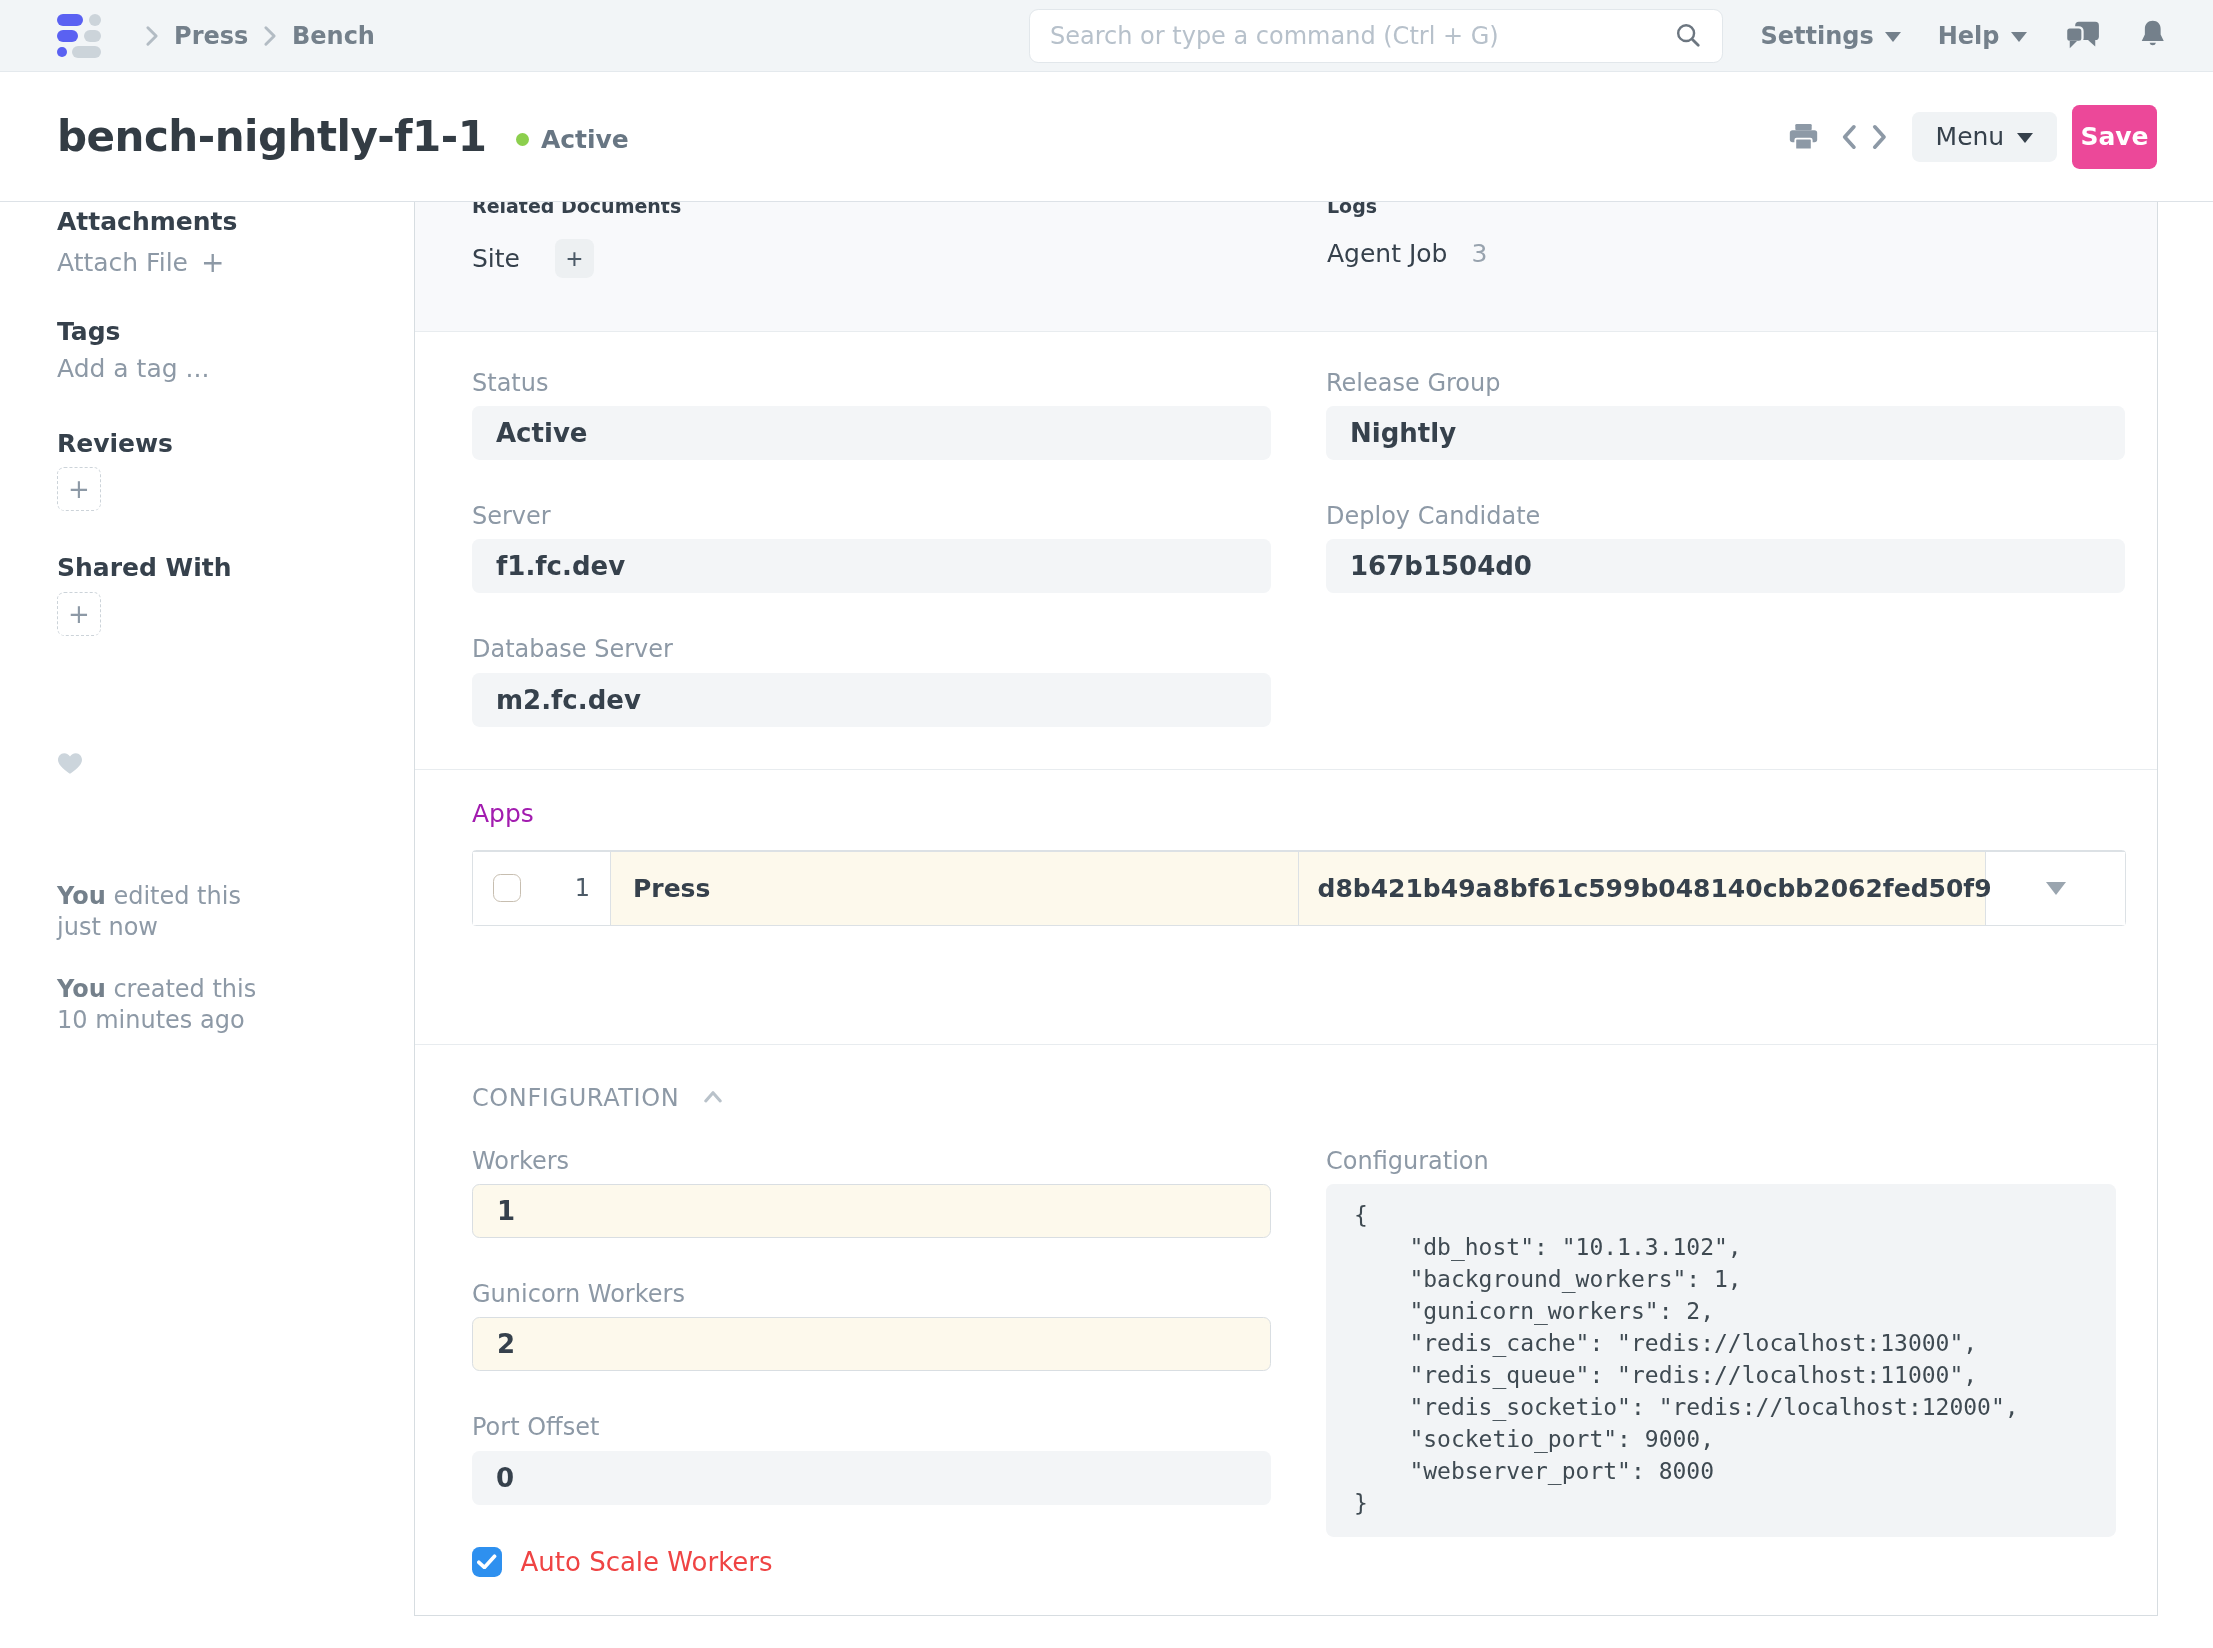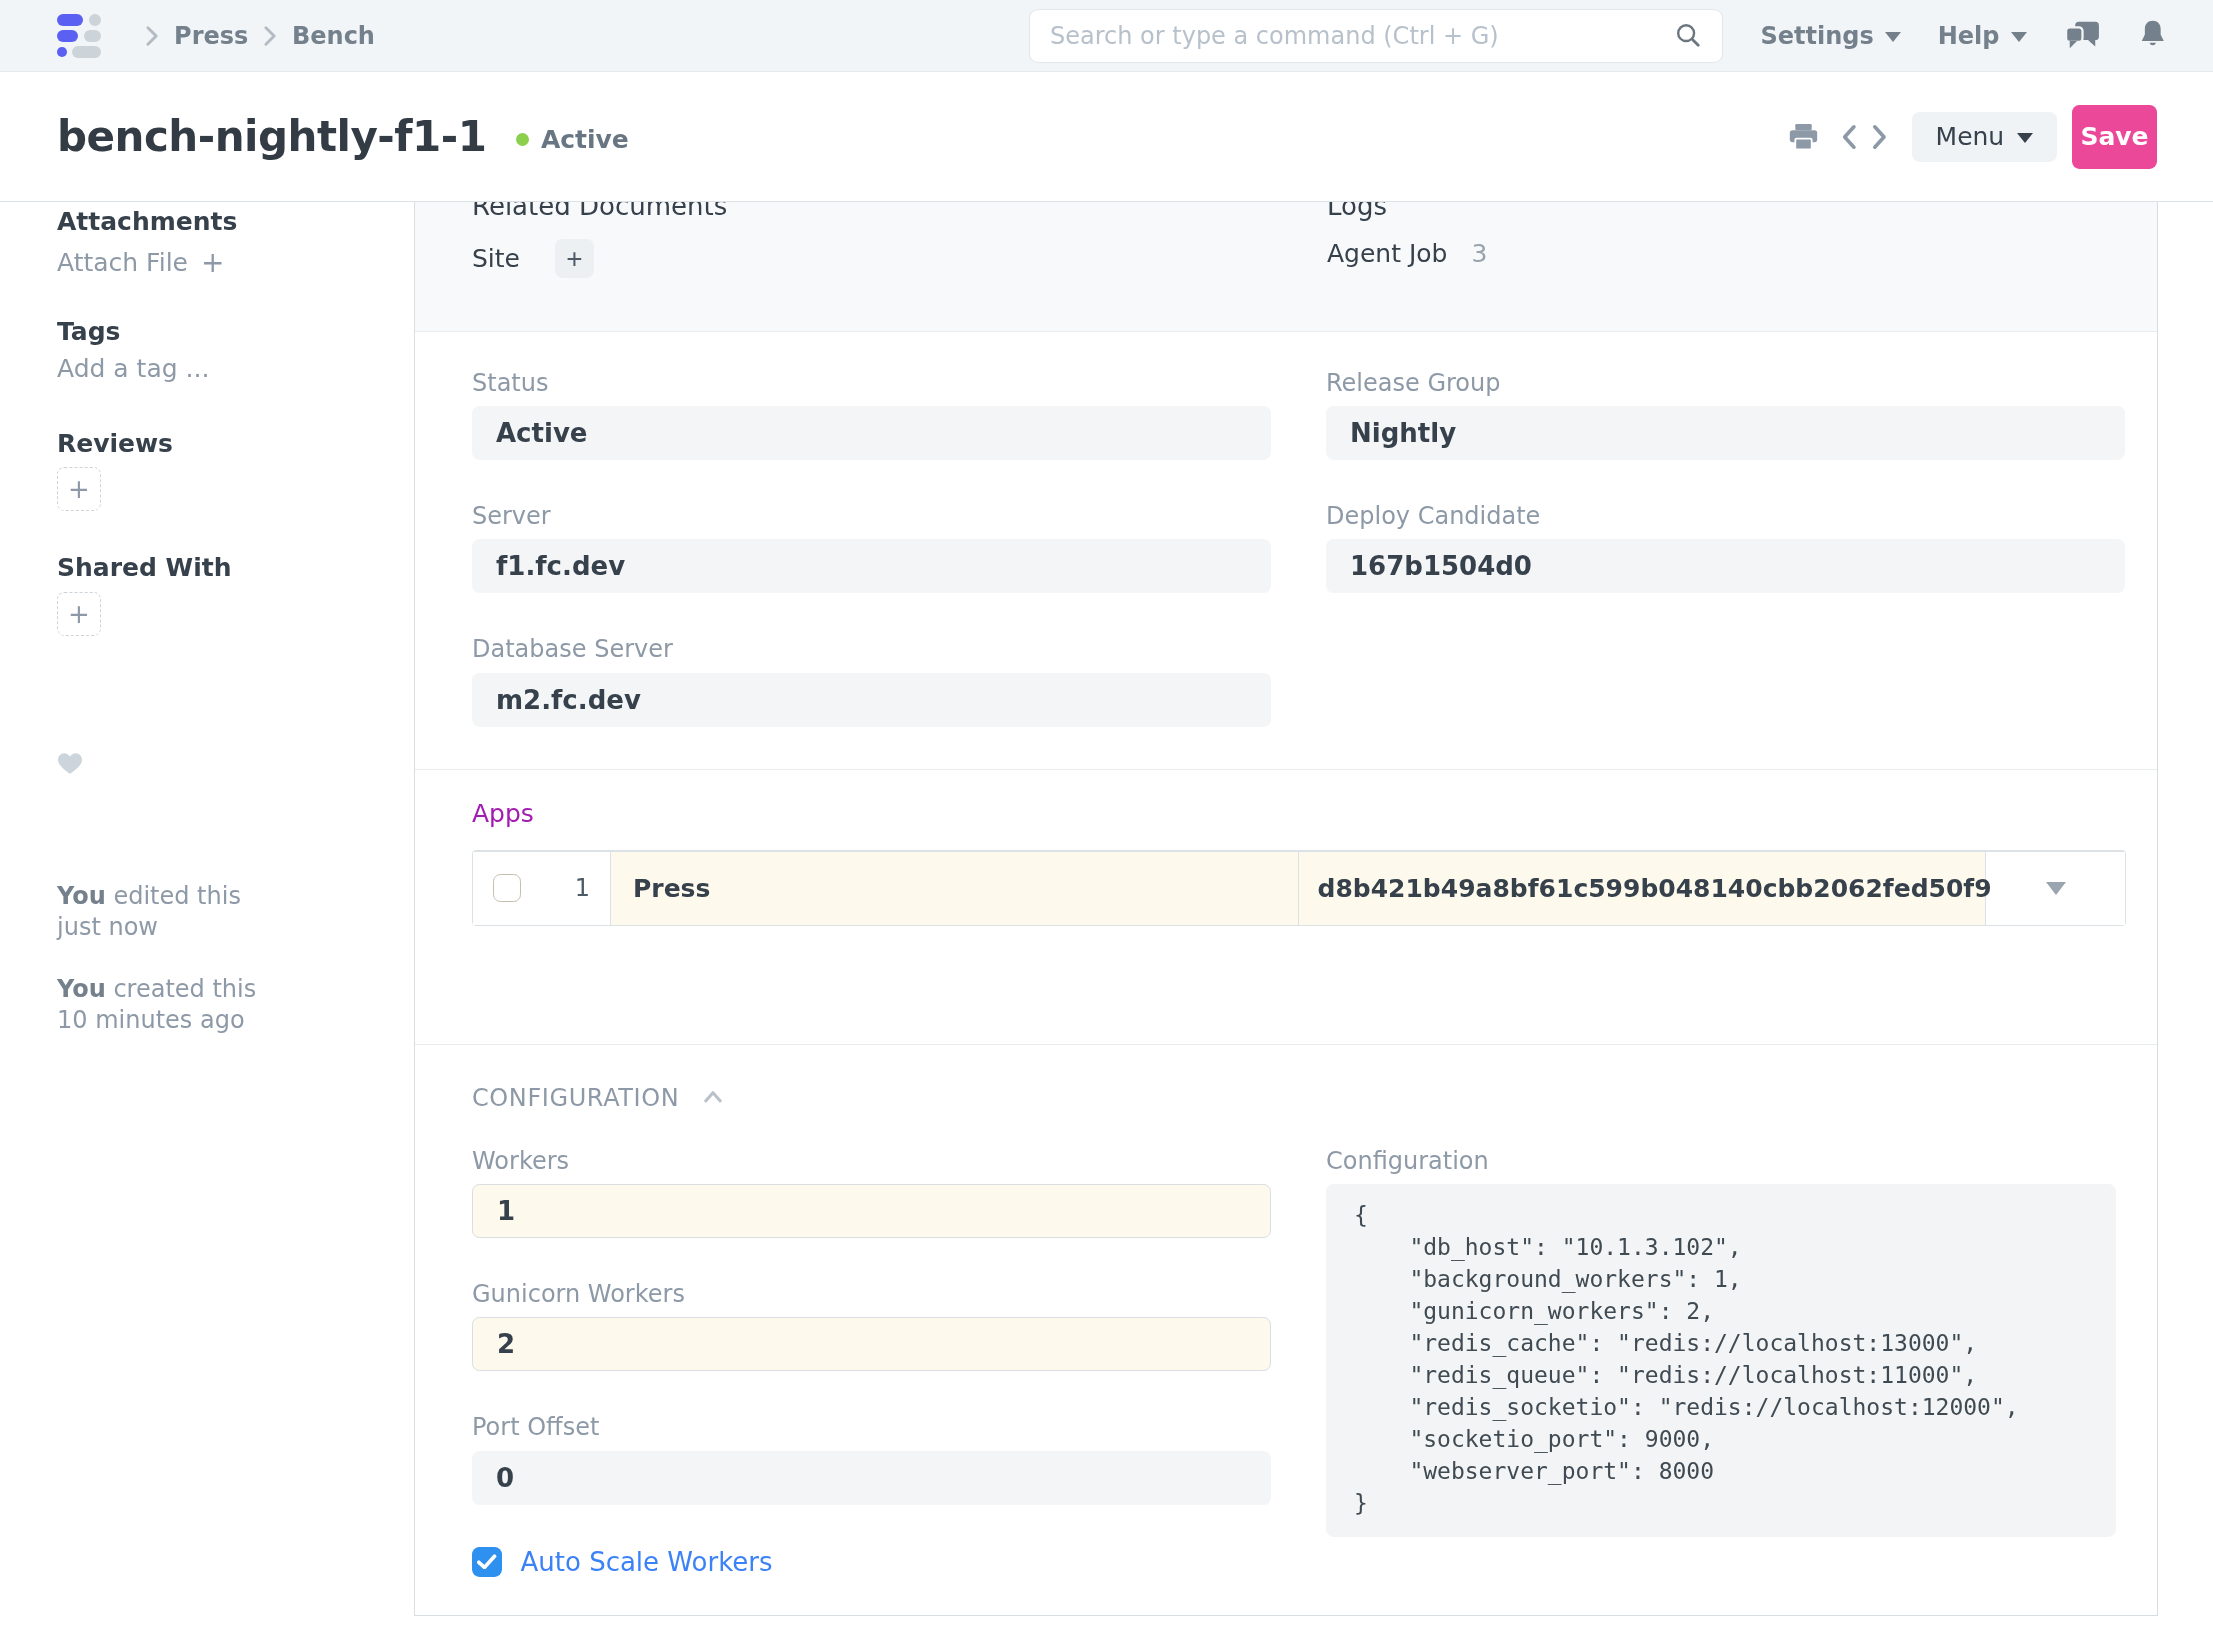--- a/index.html
+++ b/index.html
@@ -55,21 +55,21 @@
     color:#8d99a6; font-size:26px; display:flex; align-items:center; justify-content:center; cursor:pointer; }
   .sb-meta { font-size:24px; color:#8d99a6; line-height:31px; }
   .sb-meta b { font-weight:600; color:#74808b; }
 
   .main-card { flex:0 0 1744px; border-left:1.8px solid #d7dde1; border-right:1.8px solid #d7dde1;
     border-bottom:1.8px solid #d7dde1; height:1414px; background:#fff; }
 
   
   .sec-top { height:130px; background:#f8f9fb; border-bottom:1.8px solid #e8ecef; overflow:hidden;
     display:grid; grid-template-columns:855px 1fr; padding:0 28px 0 57px; }
-  .sec-h { font-size:26px; font-weight:400; color:#36414c; line-height:29.5px; margin-top:-10px; }
+  .sec-h { font-size:19px; font-weight:700; color:#36414c; line-height:29.5px; margin-top:-10px; }
   .sec-row { display:flex; align-items:center; margin-top:17.5px; }
   .sec-link { font-size:25px; color:#36414c; cursor:pointer; }
   .add-sm { width:39px; height:39px; background:#edf0f2; border:none; border-radius:7.4px; margin-left:35px;
     font-size:28px; color:#4c5a67; cursor:pointer; display:flex; align-items:center; justify-content:center; }
   .count { font-size:25px; color:#98a3ae; margin-left:24px; }
 
   
   .sec-fields { height:438px; border-bottom:1.8px solid #e8ecef; padding:37px 28px 0 57px; }
   .fgrid { display:grid; grid-template-columns:799px 799px; column-gap:55px; row-gap:42px; }
   .f-label { font-size:24px; color:#8d99a6; line-height:28px; margin-bottom:9.2px; }
@@ -99,21 +99,21 @@
 
   
   .sec-config { padding:39px 28px 0 57px; }
   .cfg-head { display:flex; align-items:center; gap:24px; margin-bottom:35px; cursor:pointer; }
   .cfg-title { font-size:24px; color:#8d99a6; letter-spacing:0.6px; line-height:28px; }
   .cgrid { display:grid; grid-template-columns:799px 799px; column-gap:55px; }
   .cfg-field { margin-bottom:42px; }
   .check-row { display:flex; align-items:center; gap:18.5px; margin-top:1.8px; }
   .checkbox-on { width:30px; height:30px; background:#2e90ef; border-radius:7.4px; display:flex;
     align-items:center; justify-content:center; cursor:pointer; }
-  .check-label { font-size:26px; color:#3b82f6; }
+  .check-label { font-size:26px; color:#ef4444; }
   .code-block { width:790px; height:353px; background:#f2f4f6; border-radius:7.4px; padding:14.8px 28px;
     font-family:"DejaVu Sans Mono","Liberation Mono",monospace; font-size:23px; line-height:32px;
     color:#3f4a52; white-space:pre; overflow:hidden; }
   .code-line { display:block; }
 </style>
 </head>
 <body>
 
 <nav class="navbar">
   <div class="logo">

